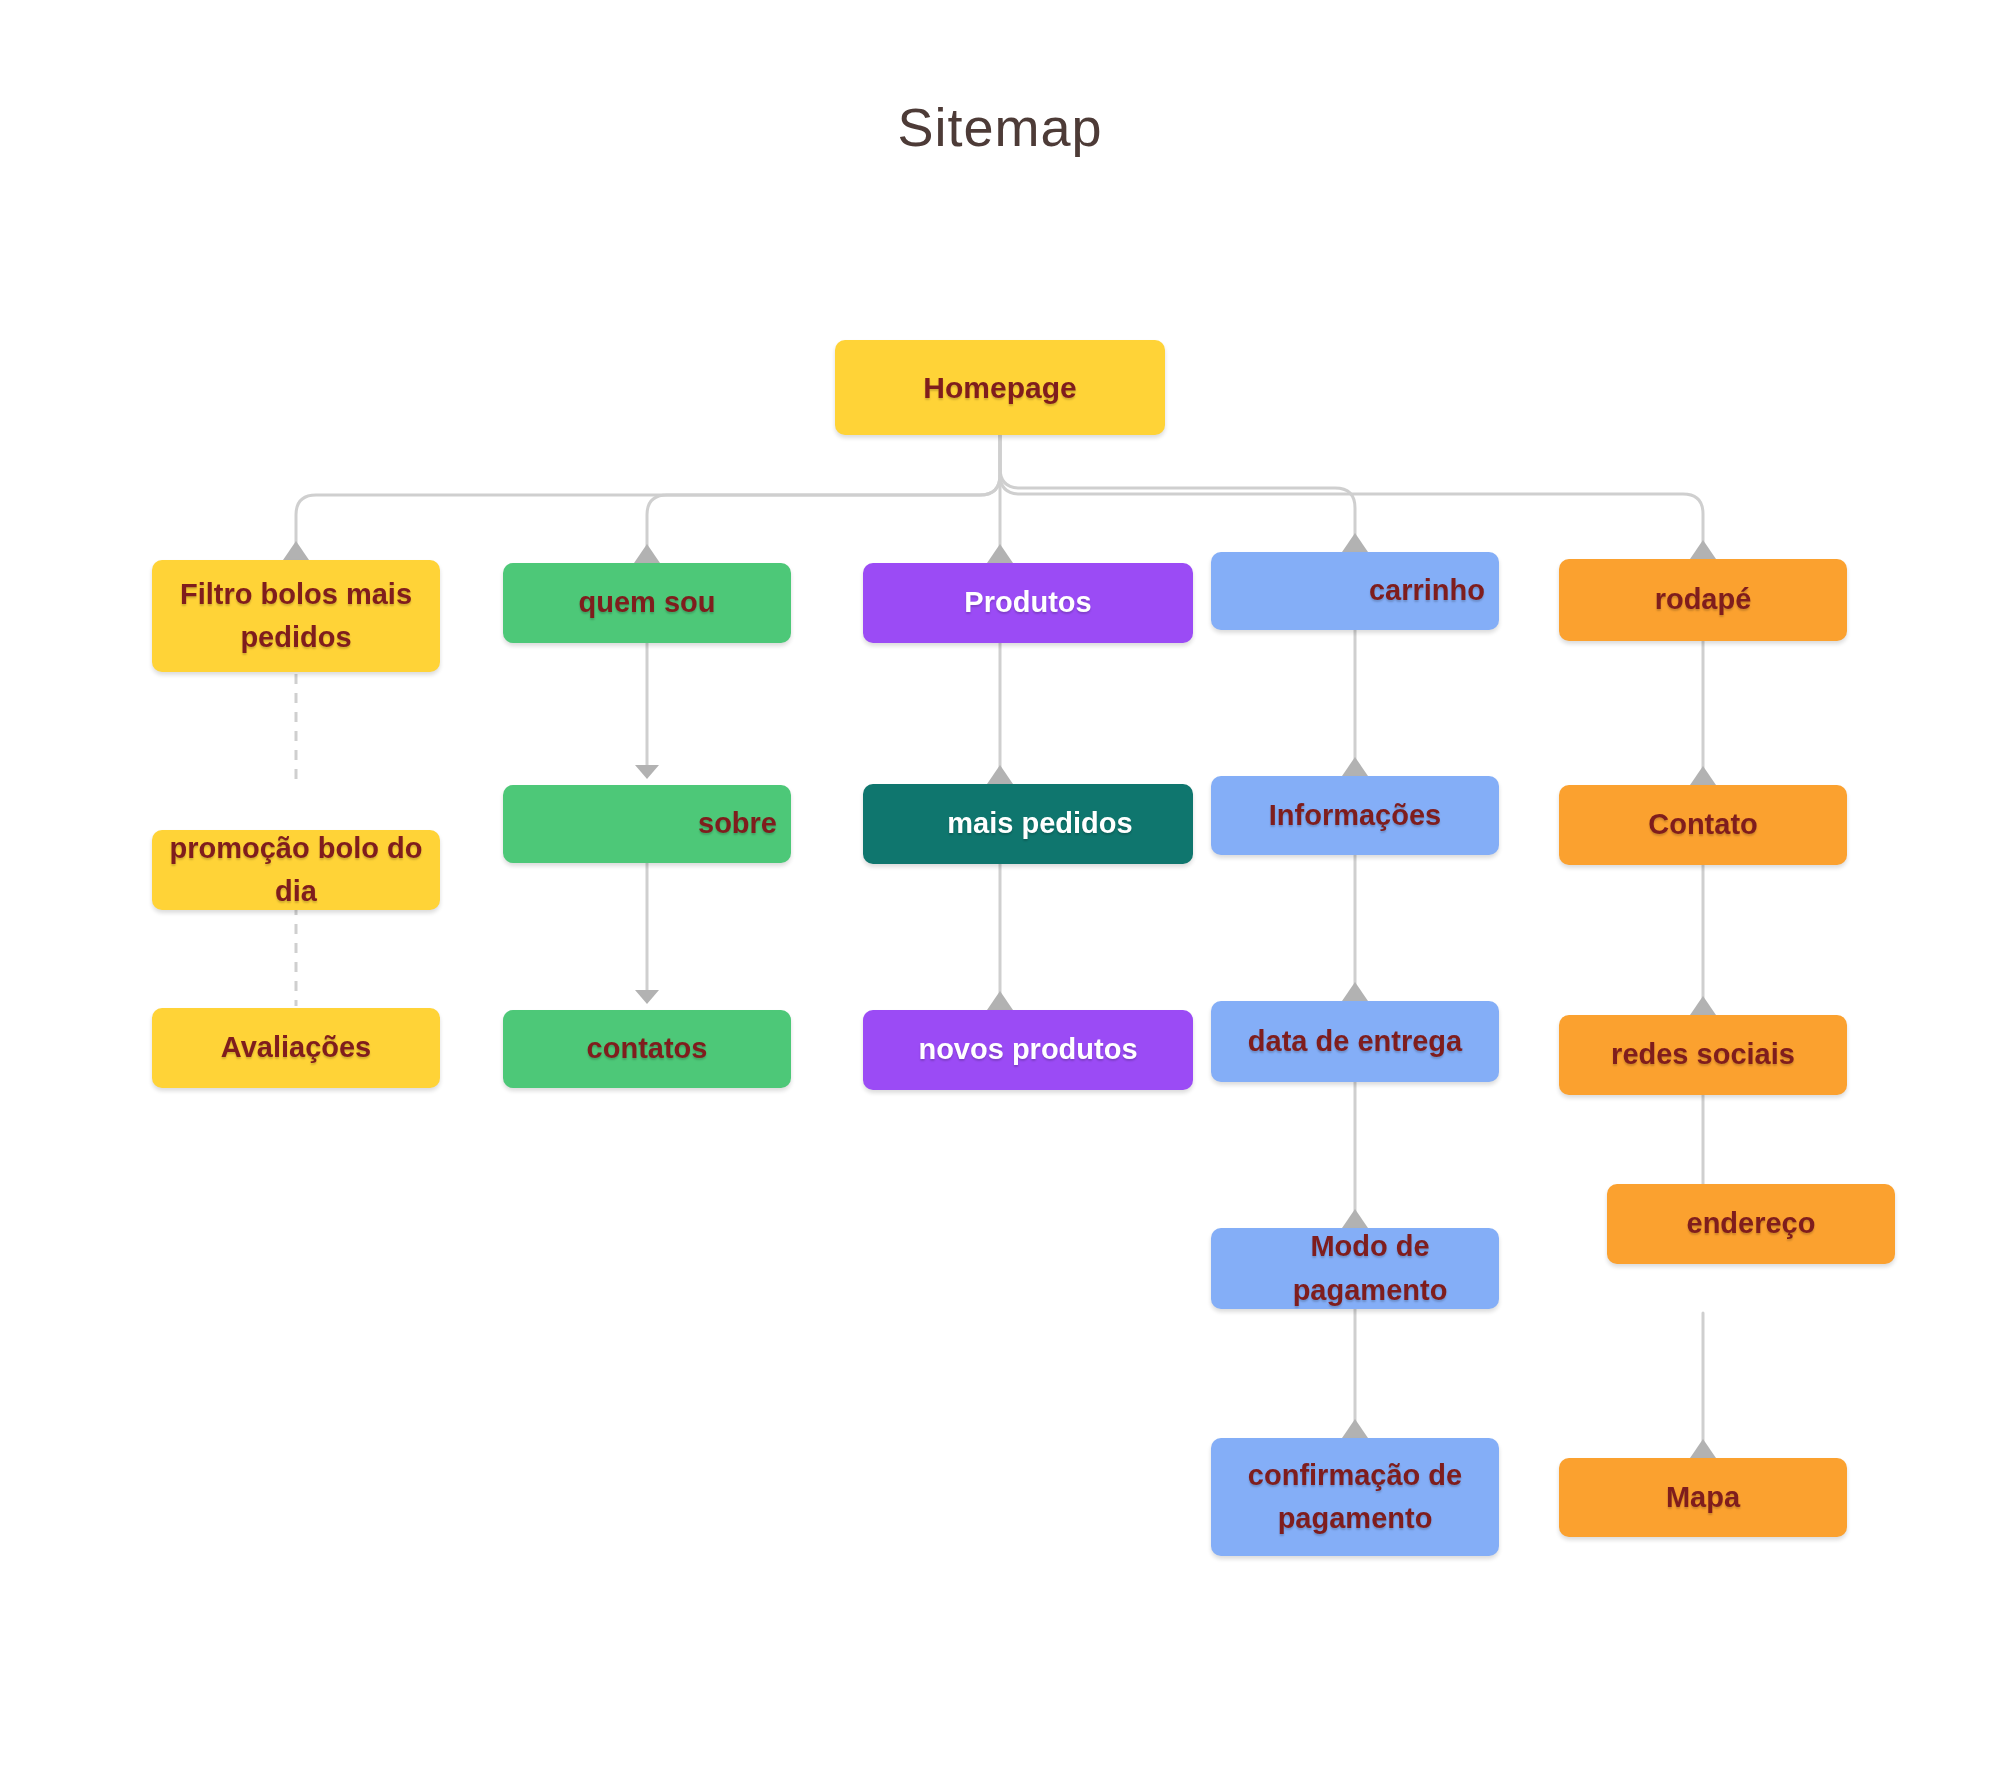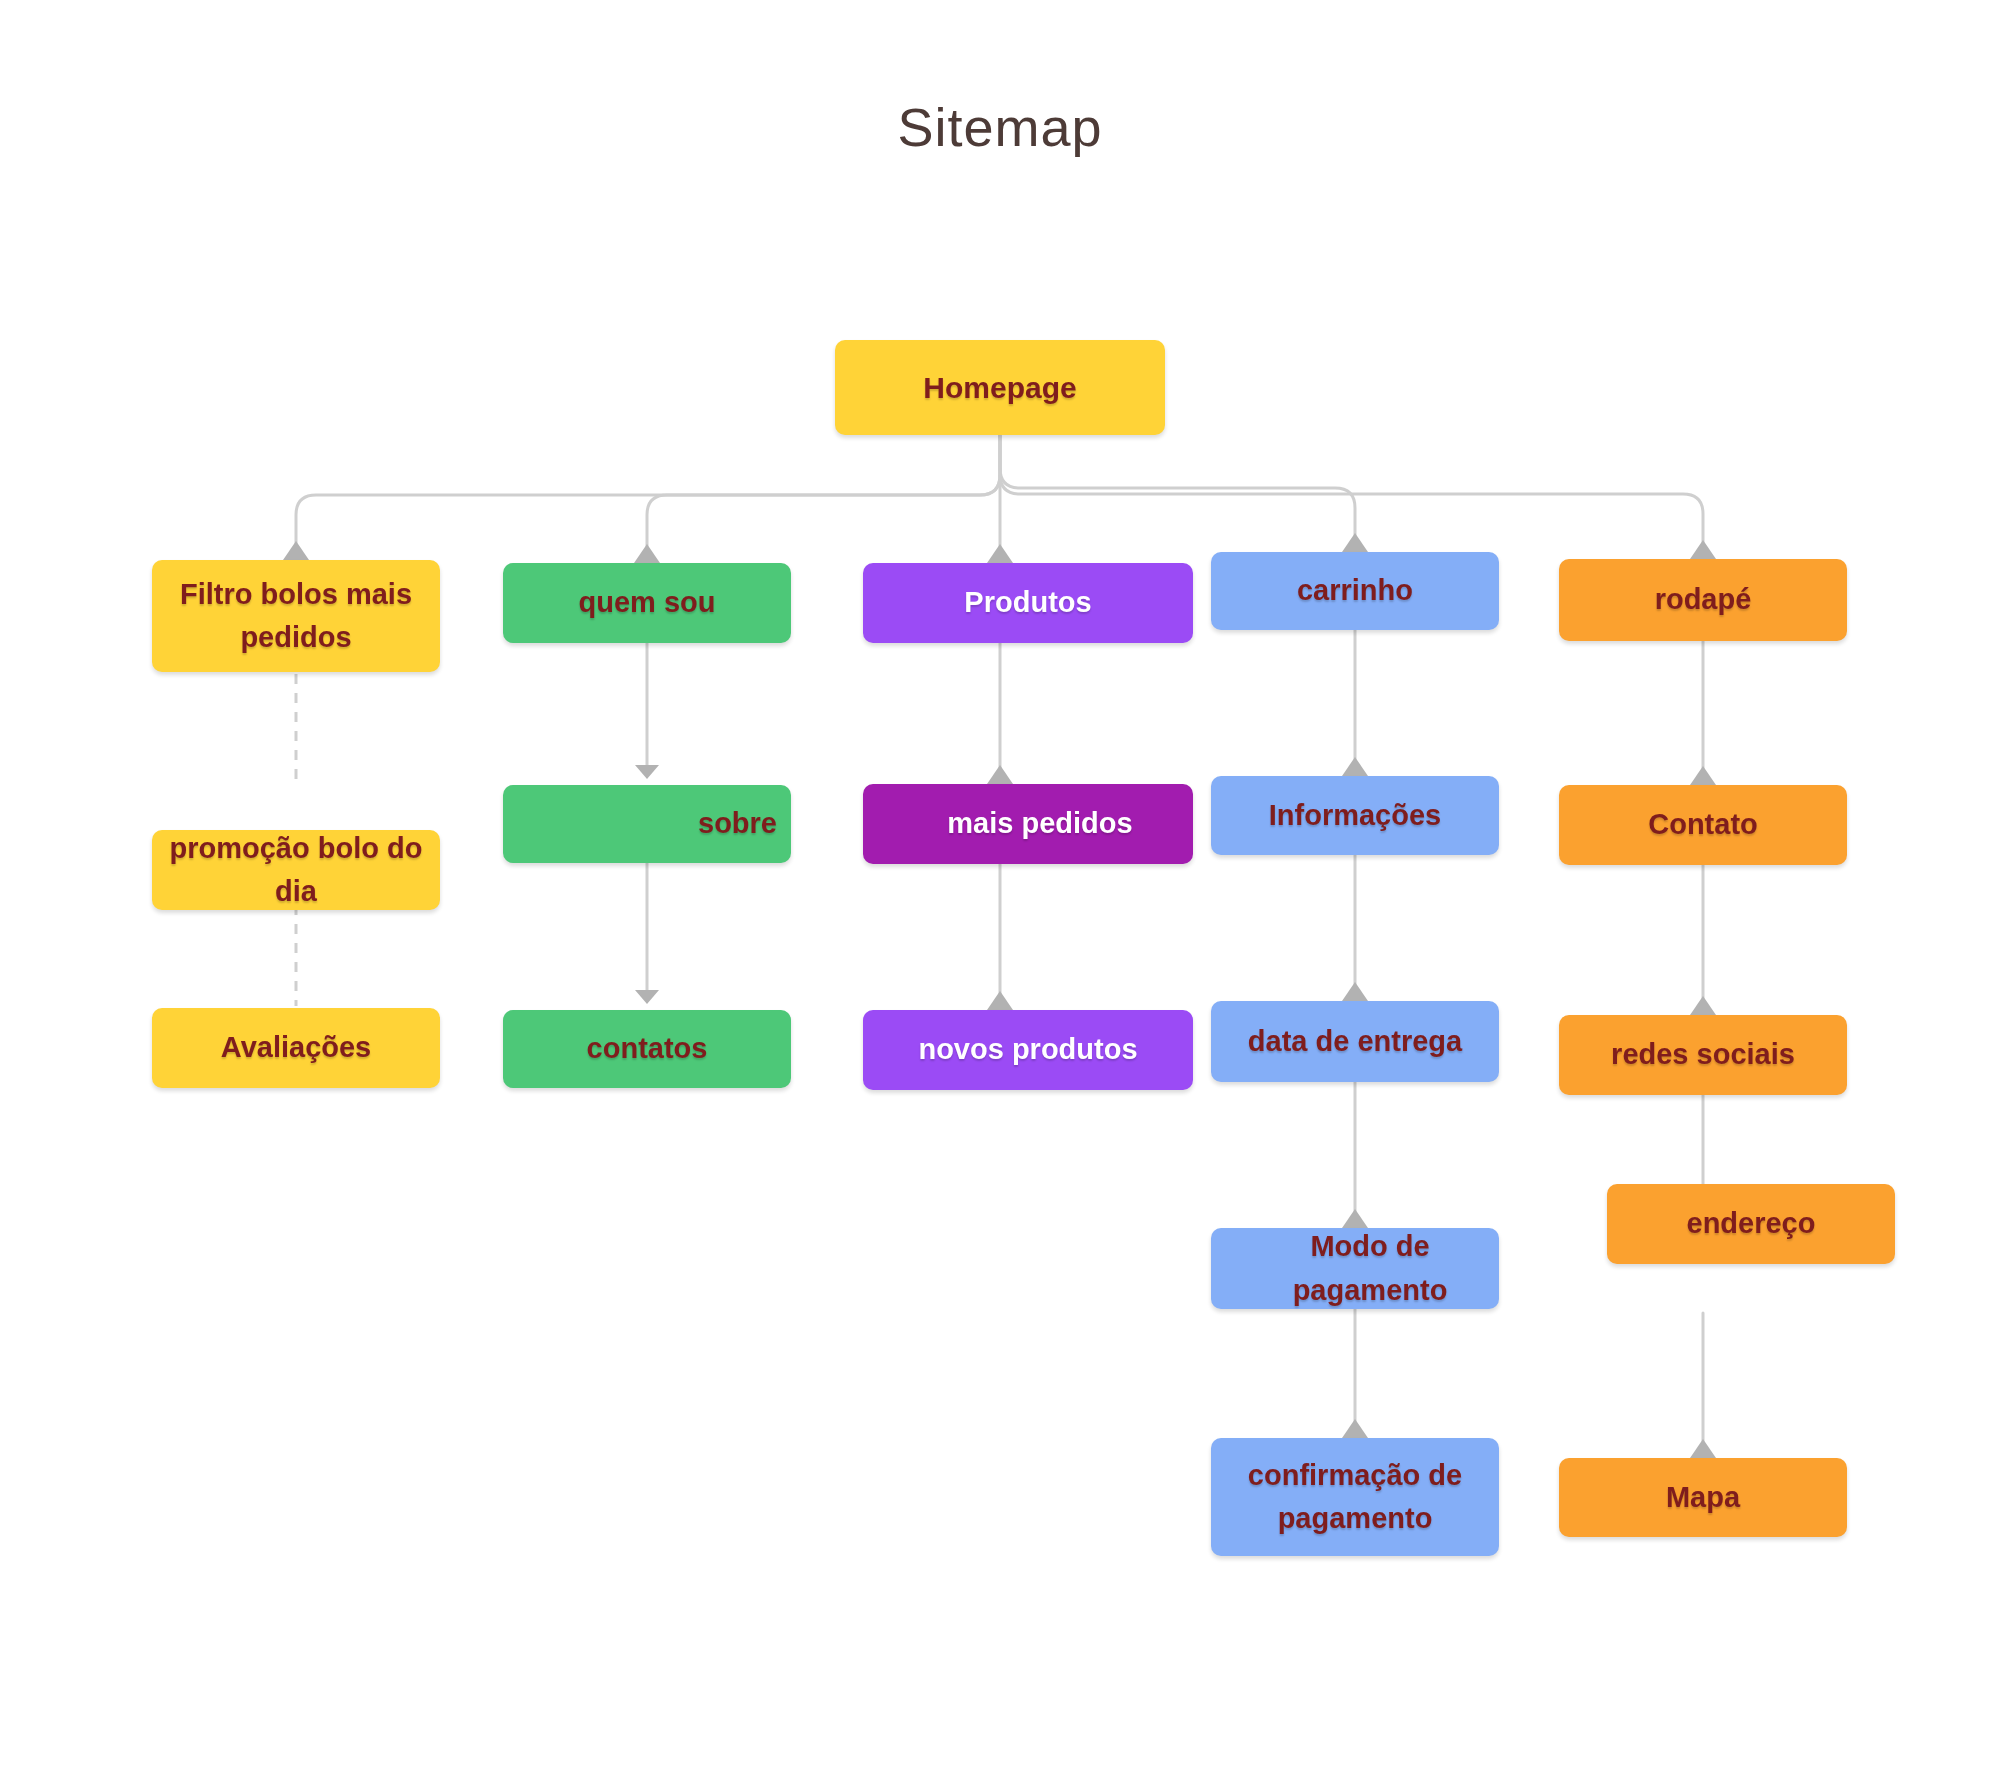--- a/index.html
+++ b/index.html
@@ -99,28 +99,28 @@
 <div class="box" style="left: 503px; top: 785px; width: 288px; height: 78px; background: rgb(77, 200, 120); justify-content: flex-end;">
   <span>sobre</span>
 </div>
 <div class="box" style="left: 503px; top: 1010px; width: 288px; height: 78px; background: rgb(77, 200, 120);">
   <span>contatos</span>
 </div>
 
 <div class="box light" style="left: 835px; top: 563px; width: 330px; height: 80px; background: rgb(155, 75, 245);">
   <span>Produtos</span>
 </div>
-<div class="box light" style="left: 835px; top: 784px; width: 330px; height: 80px; background: #a21caf; padding-left: 38px;">
+<div class="box light" style="left: 835px; top: 784px; width: 330px; height: 80px; background: #0f766e; padding-left: 38px;">
   <span>mais pedidos</span>
 </div>
 <div class="box light" style="left: 835px; top: 1010px; width: 330px; height: 80px; background: rgb(155, 75, 245);">
   <span>novos produtos</span>
 </div>
 
-<div class="box" style="left: 1211px; top: 552px; width: 288px; height: 78px; background: rgb(132, 174, 247);">
+<div class="box" style="left: 1211px; top: 552px; width: 288px; height: 78px; background: rgb(132, 174, 247); justify-content: flex-end;">
   <span>carrinho</span>
 </div>
 <div class="box" style="left: 1211px; top: 776px; width: 288px; height: 79px; background: rgb(132, 174, 247);">
   <span>Informações</span>
 </div>
 <div class="box" style="left: 1211px; top: 1001px; width: 288px; height: 81px; background: rgb(132, 174, 247);">
   <span>data de entrega</span>
 </div>
 <div class="box" style="left: 1211px; top: 1228px; width: 288px; height: 81px; background: rgb(132, 174, 247); padding-left: 44px;">
   <span>Modo de pagamento</span>

